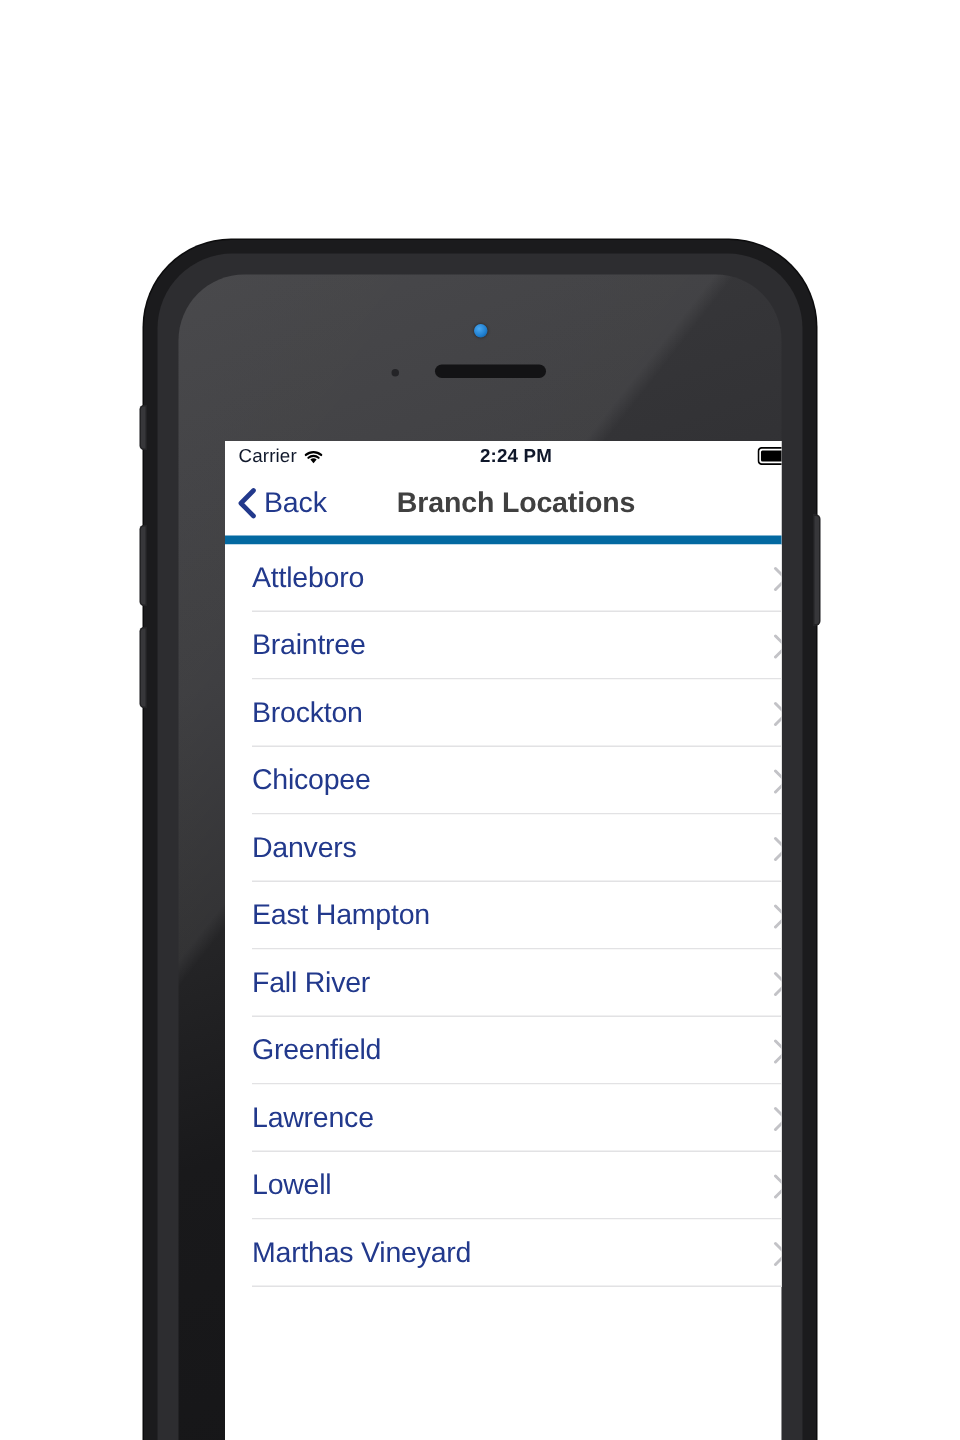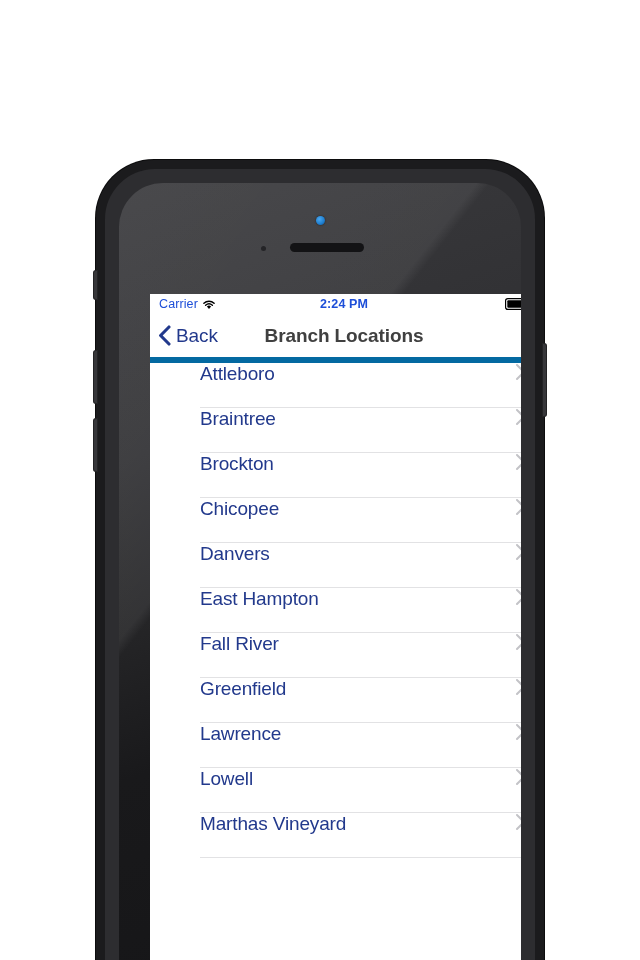--- a/index.html
+++ b/index.html
@@ -137,21 +137,21 @@
 
   
   #status-bar {
     height: 20px;
     display: flex;
     align-items: center;
     padding: 0 6px 0 9px;
     background: #ffffff;
     position: relative;
     font-size: 12.5px;
-    color: #1d4ed8;
+    color: #0f172a;
   }
   #status-left {
     display: flex;
     align-items: center;
     gap: 4px;
   }
   #carrier-label { letter-spacing: 0.1px; }
   #wifi-icon { display: block; }
   #status-time {
     position: absolute;
@@ -200,26 +200,25 @@
     letter-spacing: -0.1px;
   }
 
   
   #branch-list {
     background: #ffffff;
   }
   .list-row {
     height: 45px;
     display: flex;
-    align-items: flex-start;
+    align-items: center;
     padding: 0 12px 0 18px;
     position: relative;
     cursor: pointer;
     background: #ffffff;
-    margin-left: 32px;
   }
   .list-row::after {
     content: "";
     position: absolute;
     left: 18px;
     right: 0;
     bottom: 0;
     height: 1px;
     background: #e2e2e4;
   }

